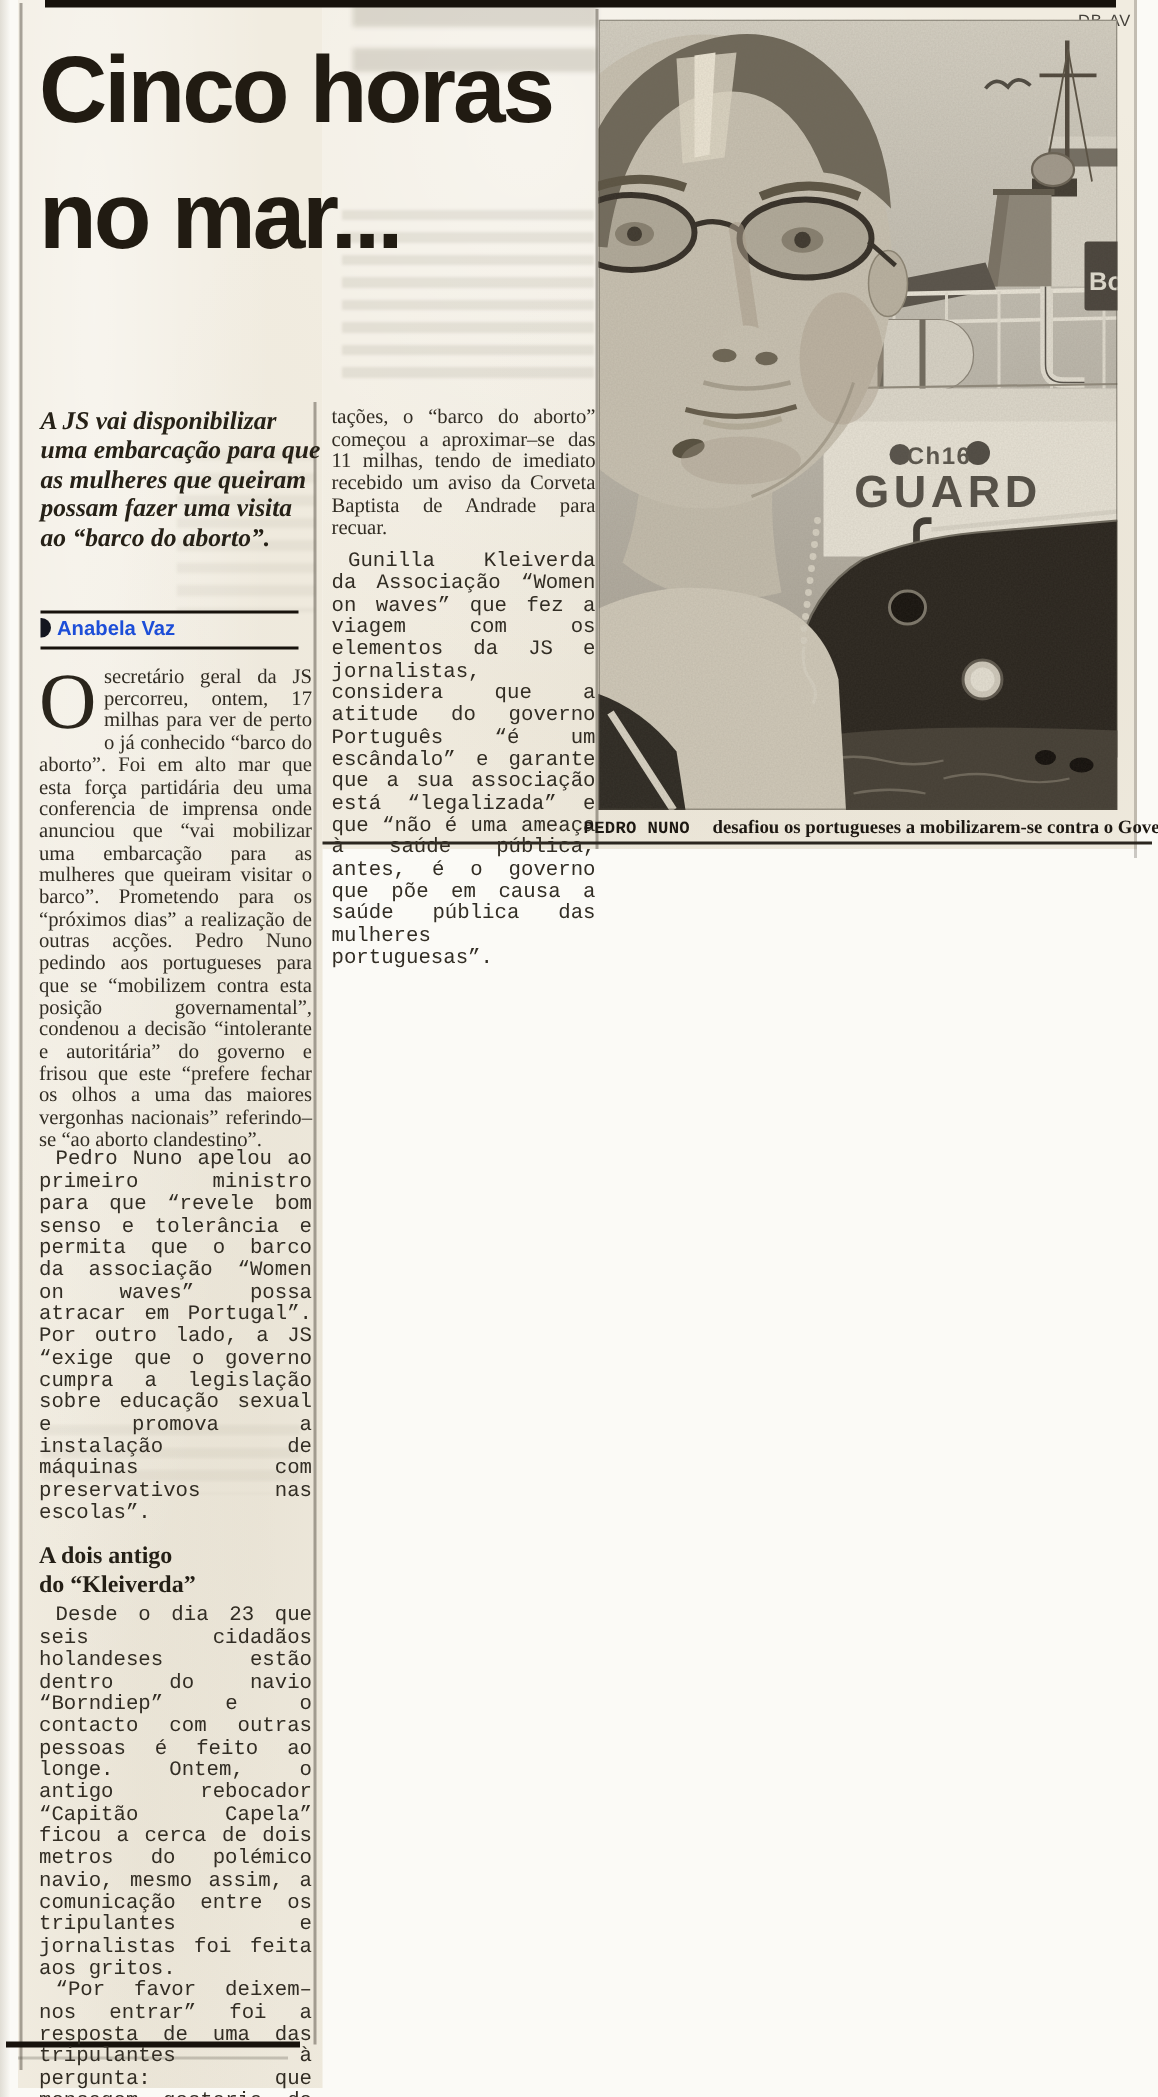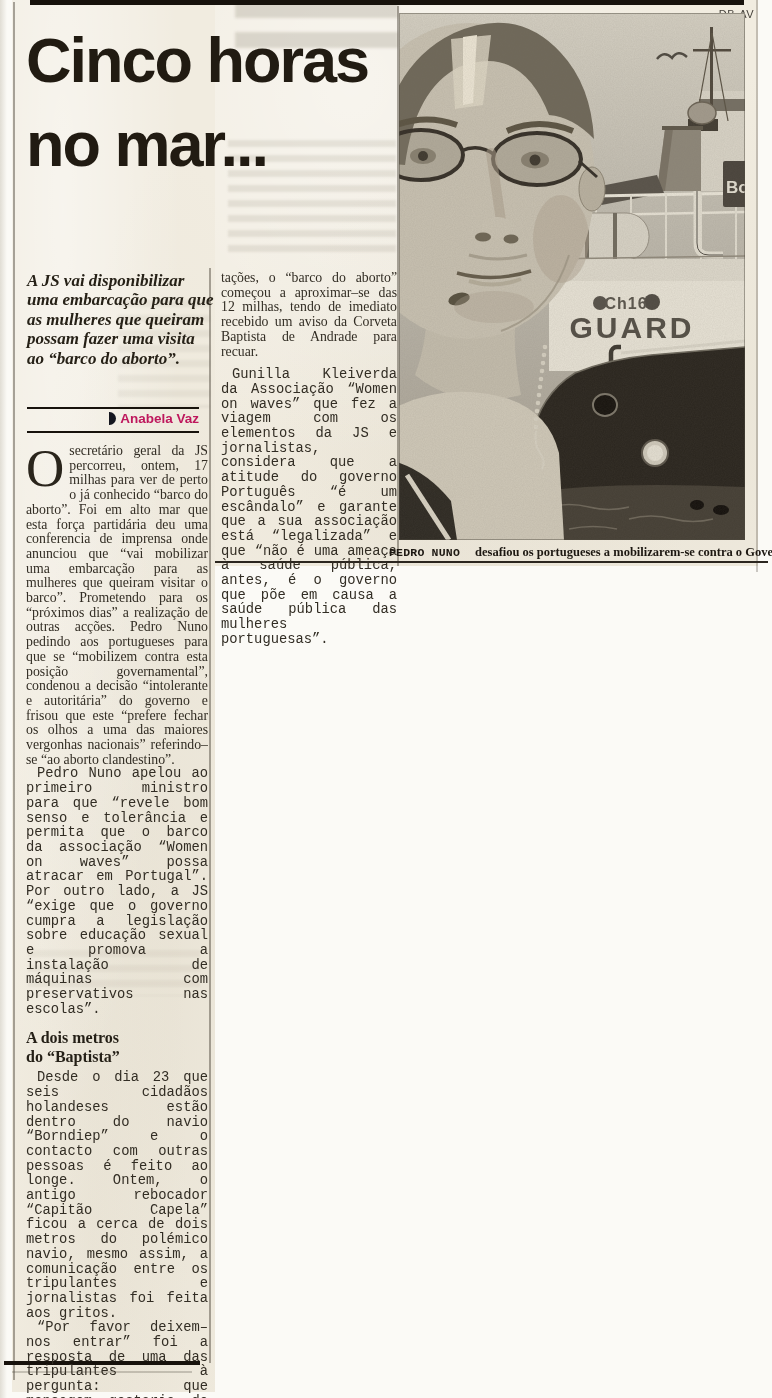--- a/index.html
+++ b/index.html
@@ -19,21 +19,21 @@
 
   #headline{position:absolute;left:26px;top:18px;width:374px;
     font-family:Liberation Sans, sans-serif;font-weight:700;color:#211b12;
     font-size:63px;line-height:84px;letter-spacing:-2px;}
   #headline .hl{display:block;white-space:nowrap;}
 
   #lead{position:absolute;left:27px;top:271px;width:187px;
     font-weight:700;font-size:17px;line-height:19.4px;color:#262117;font-style:italic;}
 
   #byline{position:absolute;left:27px;top:411px;width:172px;height:18px;
-    font-family:"Liberation Sans",sans-serif;font-weight:700;font-size:13.5px;color:#be185d;text-align:right;}
+    font-family:"Liberation Sans",sans-serif;font-weight:700;font-size:13.5px;color:#1d4ed8;}
   #byline .mark{display:inline-block;width:7px;height:13px;background:#14161f;
     border-radius:0 7px 7px 0;margin-right:4px;vertical-align:-2px;}
 
   .bodycol{position:absolute;font-size:13.8px;line-height:14.7px;color:#322d24;
     text-align:justify;hyphens:auto;}
   #col1{left:26px;top:444px;width:182px;}
   #col2{left:221px;top:271px;width:176px;}
   .bodycol p{margin:0;}
   .bodycol p.ind{text-indent:11px;font-family:Liberation Mono, monospace;}
   #col2 p.ind{margin-top:9px;}
@@ -95,29 +95,29 @@
   <div id="lead">A JS vai disponibilizar uma embarcação para que as mulheres que queiram possam fazer uma visita ao “barco do aborto”.</div>
 
   <div id="byline">
     <span class="mark"></span><span>Anabela Vaz</span>
   </div>
 
   <div id="col1" class="bodycol">
     <p><span class="dropcap">O</span><span>secretário geral da JS percorreu, ontem, 17 milhas para ver de perto o já conhecido “barco do aborto”. Foi em alto mar que esta força partidária deu uma conferencia de imprensa onde anunciou que “vai mobilizar uma embarcação para as mulheres que queiram visitar o barco”. Prometendo para os “próximos dias” a realização de outras acções. Pedro Nuno pedindo aos portugueses para que se “mobilizem contra esta posição governamental”, condenou a decisão “intolerante e autoritária” do governo e frisou que este “prefere fechar os olhos a uma das maiores vergonhas nacionais” referindo–se “ao aborto clandestino”.</span></p>
     <p class="ind">Pedro Nuno apelou ao primeiro ministro para que “revele bom senso e tolerância e permita que o barco da associação “Women on waves” possa atracar em Portugal”. Por outro lado, a JS “exige que o governo cumpra a legislação sobre educação sexual e promova a instalação de máquinas com preservativos nas escolas”.</p>
     <div id="subhead">
-      <span>A dois metros</span>
-      <span>do “Baptista”</span>
+      <span>A dois antigo</span>
+      <span>do “Kleiverda”</span>
     </div>
     <p class="ind">Desde o dia 23 que seis cidadãos holandeses estão dentro do navio “Borndiep” e o contacto com outras pessoas é feito ao longe. Ontem, o antigo rebocador “Capitão Capela” ficou a cerca de dois metros do polémico navio, mesmo assim, a comunicação entre os tripulantes e jornalistas foi feita aos gritos.</p>
     <p class="ind">“Por favor deixem–nos entrar” foi a resposta de uma das tripulantes à pergunta: que mensagem gostaria de enviar à mulheres portuguesas. Ontem o tempo que poderão permanecer em alto mar, os tripulantes afirmaram ter “condições para ficar por muito tempo”. Devido às movimen-</p>
   </div>
 
   <div id="col2" class="bodycol">
-    <p>tações, o “barco do aborto” começou a aproximar–se das 12 milhas, tendo de imediato recebido um aviso da Corveta Baptista de Andrade para recuar.</p>
+    <p>tações, o “barco do aborto” começou a aproximar–se das 11 milhas, tendo de imediato recebido um aviso da Corveta Baptista de Andrade para recuar.</p>
     <p class="ind">Gunilla Kleiverda da Associação “Women on waves” que fez a viagem com os elementos da JS e jornalistas, considera que a atitude do governo Português “é um escândalo” e garante que a sua associação está “legalizada” e que “não é uma ameaça à saúde pública, antes, é o governo que põe em causa a saúde pública das mulheres portuguesas”.</p>
   </div>
 
   <div id="photo">
     <svg width="346" height="527" viewBox="0 0 346 527" xmlns="http://www.w3.org/2000/svg">
       <defs>
         <linearGradient id="sky" x1="0" y1="0" x2="0" y2="1">
           <stop offset="0" stop-color="#d4cfc2"></stop>
           <stop offset="0.45" stop-color="#bcb7ab"></stop>
           <stop offset="1" stop-color="#a59e91"></stop>

